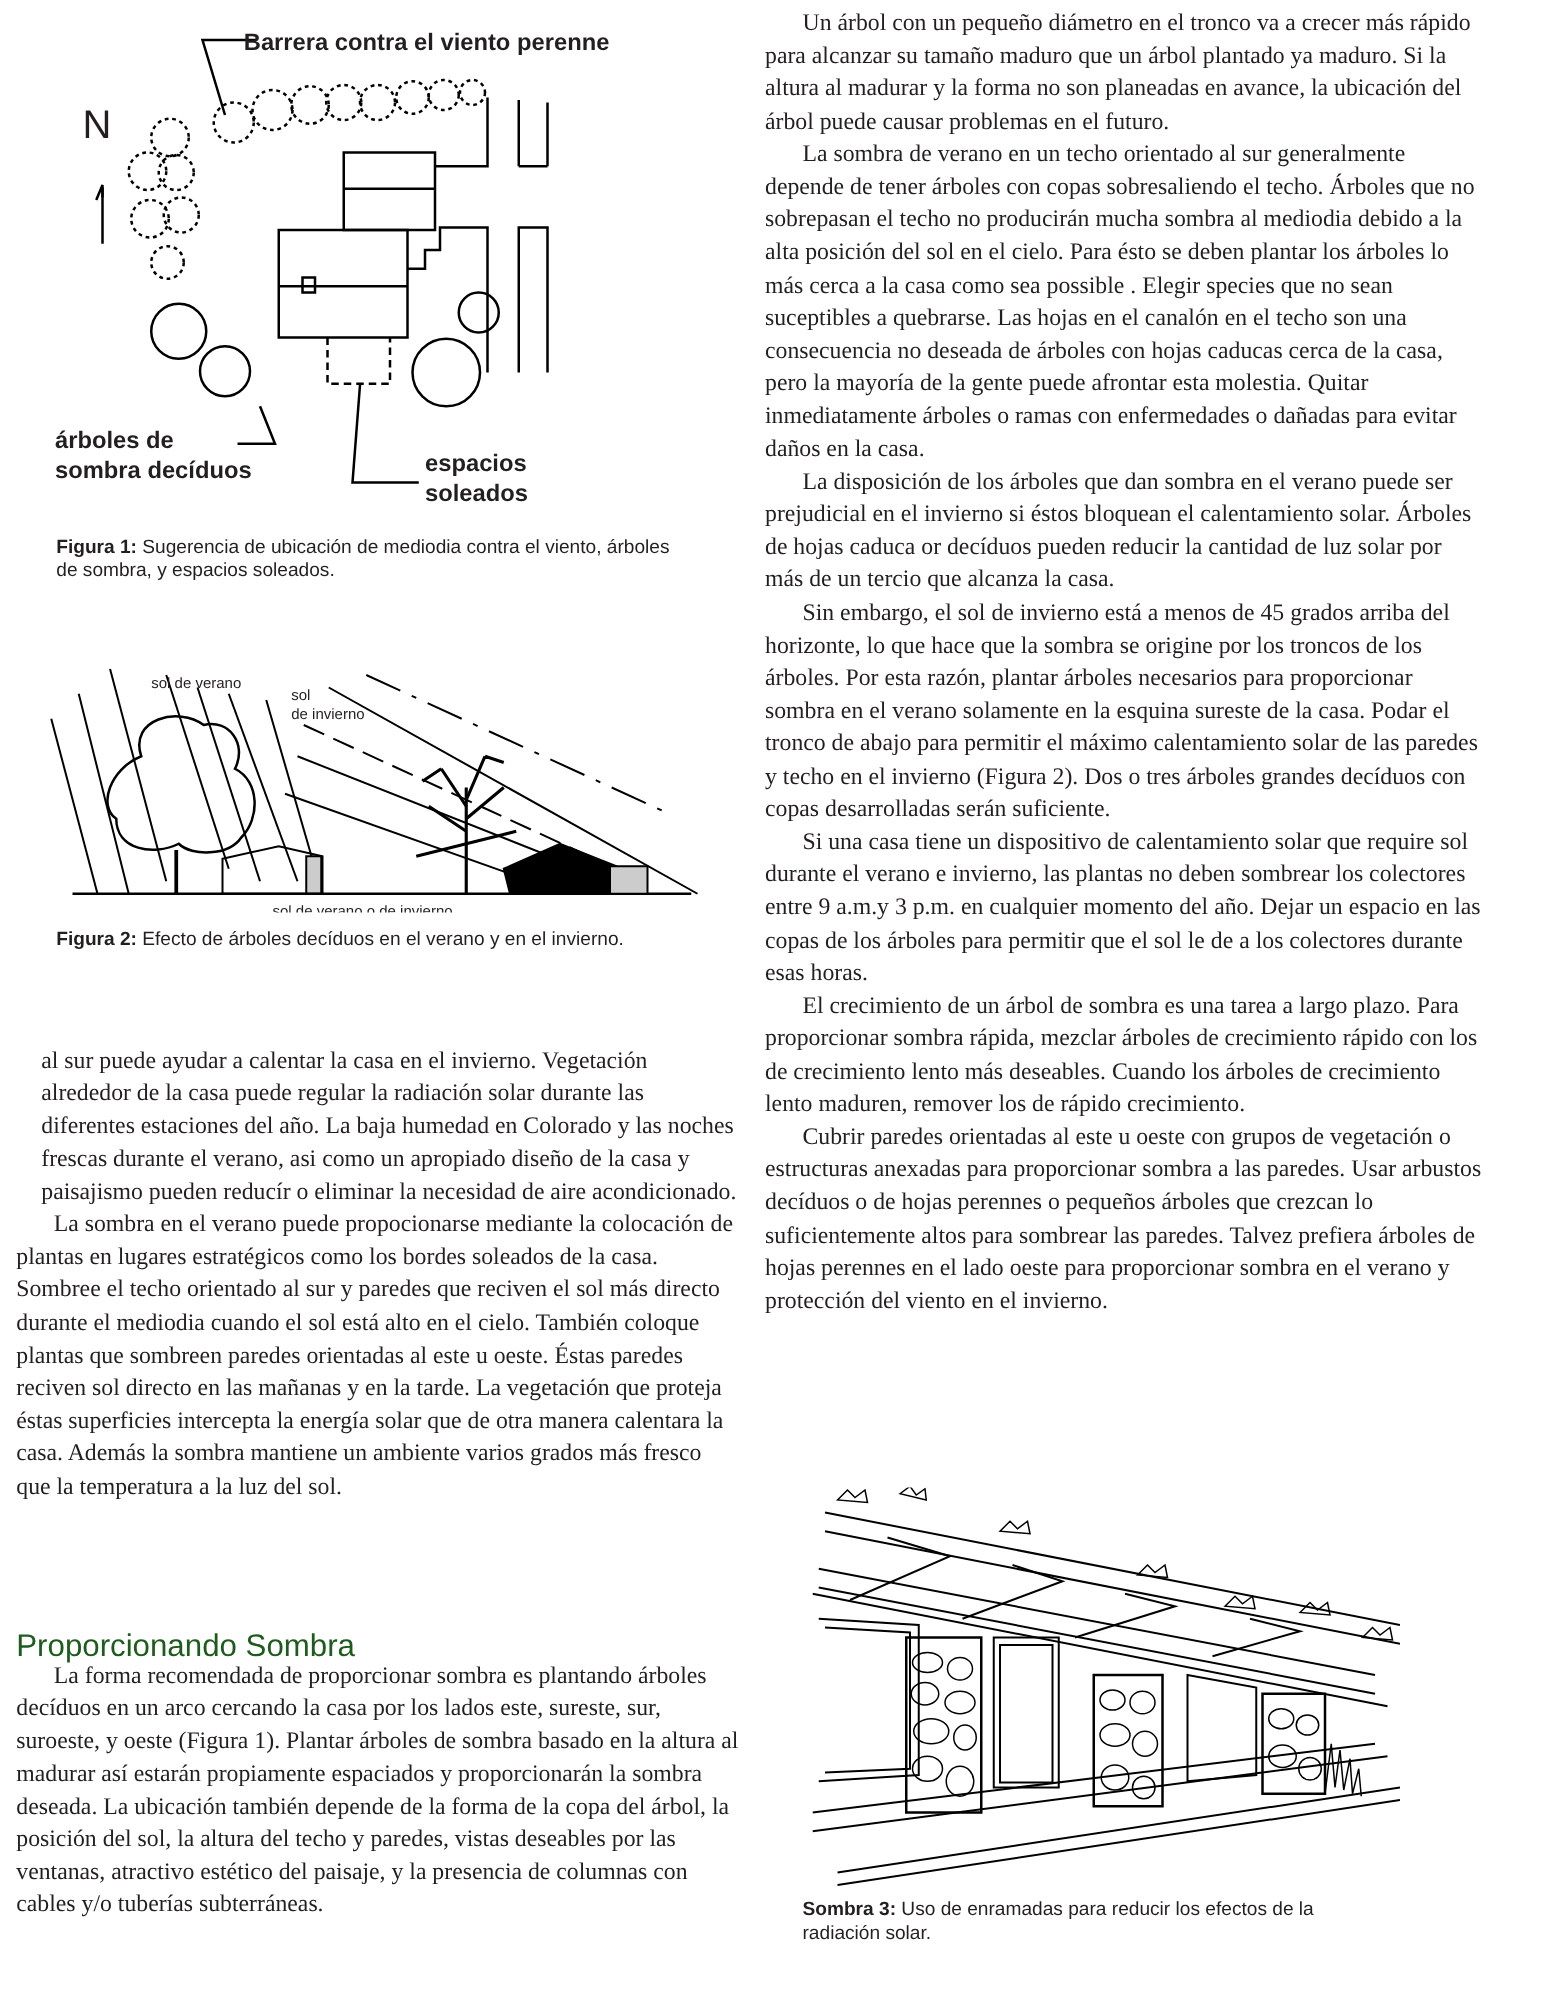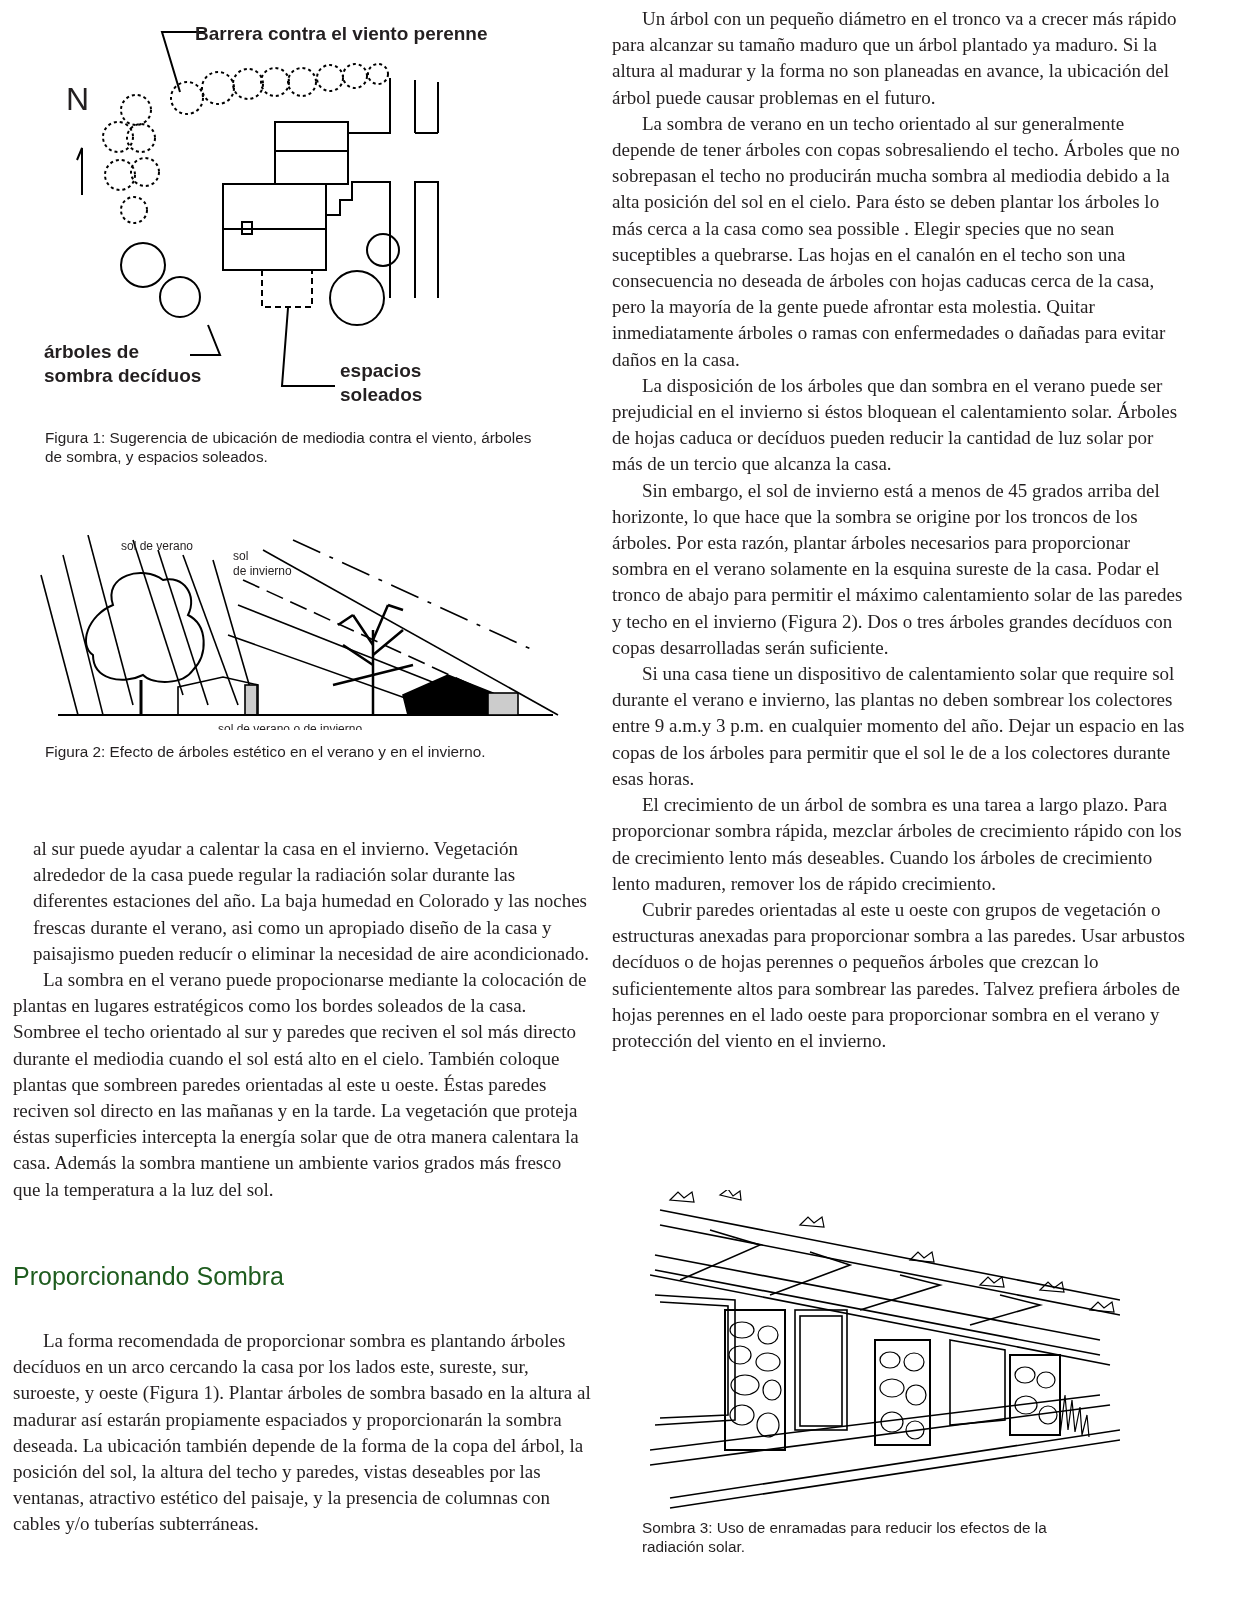--- a/index.html
+++ b/index.html
@@ -2,21 +2,21 @@
 <html><head>
 <meta charset="utf-8">
 <style>
   html, body { margin:0; padding:0; background:#ffffff; }
   body { width:1249px; height:1600px; position:relative; overflow:hidden; color:#231f20; }
   .abs { position:absolute; }
   .col-text { font-family: "Liberation Serif", serif; font-size:19px; line-height:26.2px; color:#231f20; margin:0; }
   .col-text p { margin:0; text-indent:30px; text-align:left; }
   .col-text p.noindent { text-indent:0;margin-left:20px; }
   .caption { font-family: "Liberation Sans", sans-serif; font-size:15.3px; line-height:19px; color:#231f20; margin:0; }
-  .caption b { font-weight:normal; }
+  .caption b { font-weight:bold; }
   .heading { font-family: "Liberation Sans", sans-serif; font-size:25px; color:#1e5c1e; font-weight:normal; margin:0; }
   svg text { font-family: "Liberation Sans", sans-serif; }
 </style>
 </head>
 <body>
 
 <div class="abs" style="left:30px; top:10px; width:460px; height:400px;">
   <svg width="460" height="400" viewBox="0 0 460 400">
     <g fill="none" stroke="#000" stroke-width="2">
 
@@ -110,29 +110,29 @@
       <path d="M370 160 L415 140 L460 158 L460 180 L375 180 Z" fill="#000"></path>
       <rect x="455" y="158" width="30" height="22" fill="#ccc"></rect>
     </g>
     <text x="88" y="15" font-size="12" fill="#231f20">sol de verano</text>
     <text x="200" y="25" font-size="12" fill="#231f20">sol</text>
     <text x="200" y="40" font-size="12" fill="#231f20">de invierno</text>
     <text x="185" y="198" font-size="12" fill="#231f20">sol de verano o de invierno</text>
   </svg>
 </div>
 <p class="abs caption" style="left:45px; top:742px; width:470px;">
-  <b>Figura 2:</b><span> Efecto de árboles estético en el verano y en el invierno.</span>
+  <b>Figura 2:</b><span> Efecto de árboles decíduos en el verano y en el invierno.</span>
 </p>
 
 <div class="abs col-text" style="left:13px; top:836px; width:578px;">
   <p class="noindent">al sur puede ayudar a calentar la casa en el invierno. Vegetación alrededor de la casa puede regular la radiación solar durante las diferentes estaciones del año. La baja humedad en Colorado y las noches frescas durante el verano, asi como un apropiado diseño de la casa y paisajismo pueden reducír o eliminar la necesidad de aire acondicionado.</p>
   <p>La sombra en el verano puede propocionarse mediante la colocación de plantas en lugares estratégicos como los bordes soleados de la casa. Sombree el techo orientado al sur y paredes que reciven el sol más directo durante el mediodia cuando el sol está alto en el cielo. También coloque plantas que sombreen paredes orientadas al este u oeste. Éstas paredes reciven sol directo en las mañanas y en la tarde. La vegetación que proteja éstas superficies intercepta la energía solar que de otra manera calentara la casa. Además la sombra mantiene un ambiente varios grados más fresco que la temperatura a la luz del sol.</p>
 </div>
 
-<h2 class="abs heading" style="left:13px; top:1262px;">Proporcionando Sombra</h2>
+<h2 class="abs heading" style="left:13px; top:1303px;">Proporcionando Sombra</h2>
 
 <div class="abs col-text" style="left:13px; top:1328px; width:578px;">
   <p>La forma recomendada de proporcionar sombra es plantando árboles decíduos en un arco cercando la casa por los lados este, sureste, sur, suroeste, y oeste (Figura 1). Plantar árboles de sombra basado en la altura al madurar así estarán propiamente espaciados y proporcionarán la sombra deseada. La ubicación también depende de la forma de la copa del árbol, la posición del sol, la altura del techo y paredes, vistas deseables por las ventanas, atractivo estético del paisaje, y la presencia de columnas con cables y/o tuberías subterráneas.</p>
 </div>
 
 <div class="abs col-text" style="left:612px; top:6px; width:575px;">
   <p>Un árbol con un pequeño diámetro en el tronco va a crecer más rápido para alcanzar su tamaño maduro que un árbol plantado ya maduro. Si la altura al madurar y la forma no son planeadas en avance, la ubicación del árbol puede causar problemas en el futuro.</p>
   <p>La sombra de verano en un techo orientado al sur generalmente depende de tener árboles con copas sobresaliendo el techo. Árboles que no sobrepasan el techo no producirán mucha sombra al mediodia debido a la alta posición del sol en el cielo. Para ésto se deben plantar los árboles lo más cerca a la casa como sea possible . Elegir species que no sean suceptibles a quebrarse. Las hojas en el canalón en el techo son una consecuencia no deseada de árboles con hojas caducas cerca de la casa, pero la mayoría de la gente puede afrontar esta molestia. Quitar inmediatamente árboles o ramas con enfermedades o dañadas para evitar daños en la casa.</p>
   <p>La disposición de los árboles que dan sombra en el verano puede ser prejudicial en el invierno si éstos bloquean el calentamiento solar. Árboles de hojas caduca or decíduos pueden reducir la cantidad de luz solar por más de un tercio que alcanza la casa.</p>
   <p>Sin embargo, el sol de invierno está a menos de 45 grados arriba del horizonte, lo que hace que la sombra se origine por los troncos de los árboles. Por esta razón, plantar árboles necesarios para proporcionar sombra en el verano solamente en la esquina sureste de la casa. Podar el tronco de abajo para permitir el máximo calentamiento solar de las paredes y techo en el invierno (Figura 2). Dos o tres árboles grandes decíduos con copas desarrolladas serán suficiente.</p>

